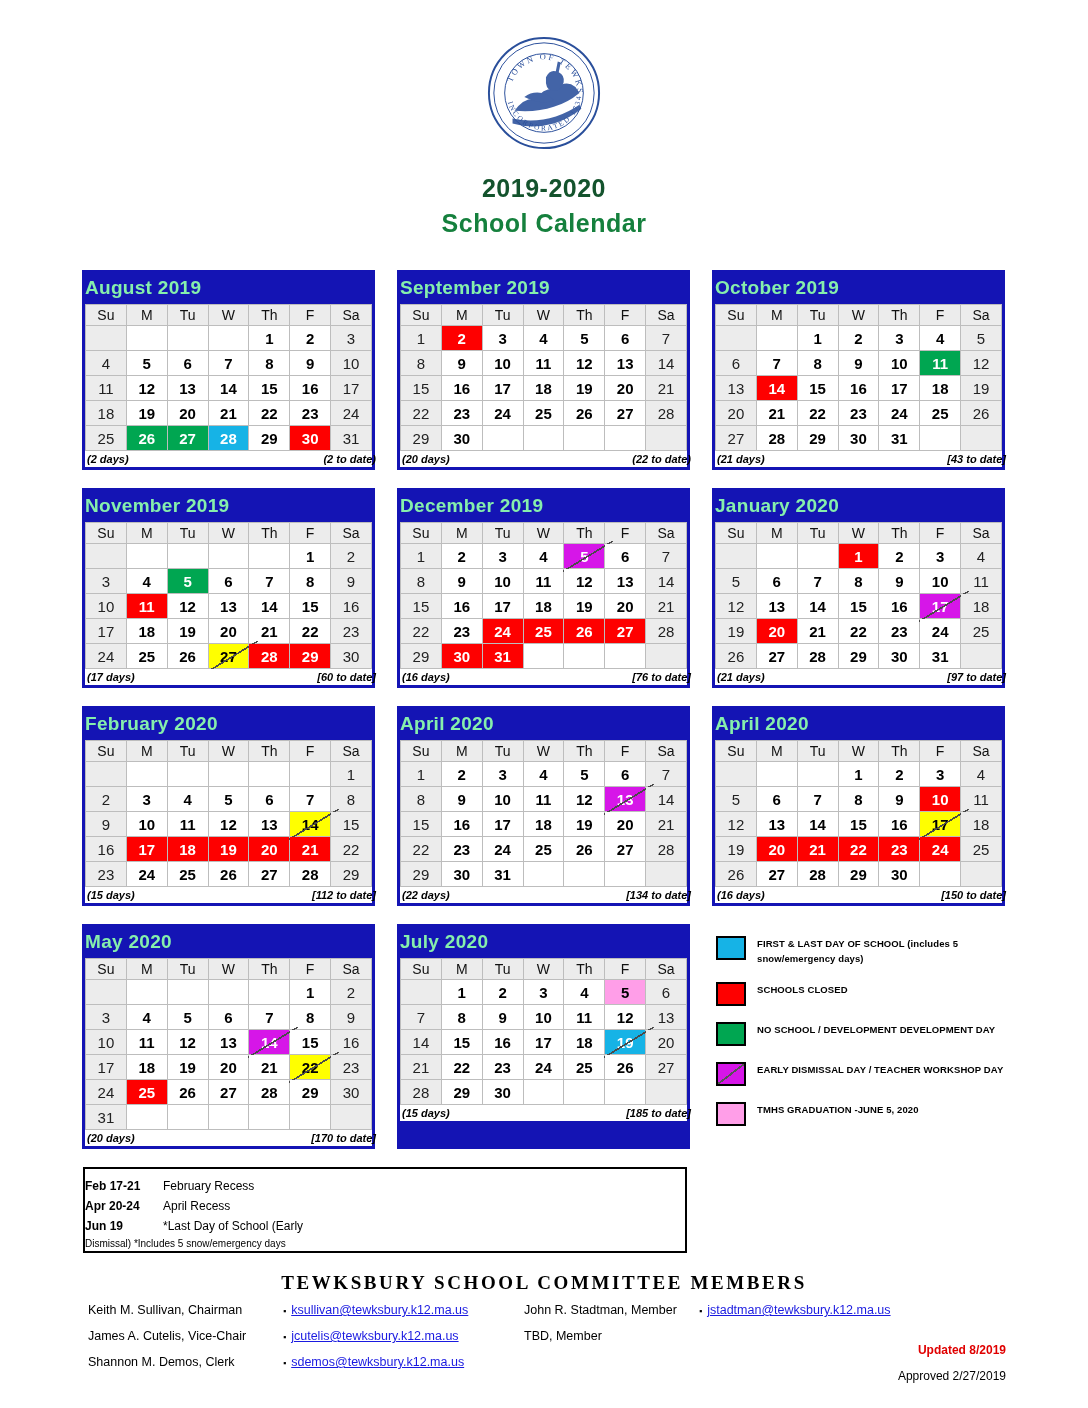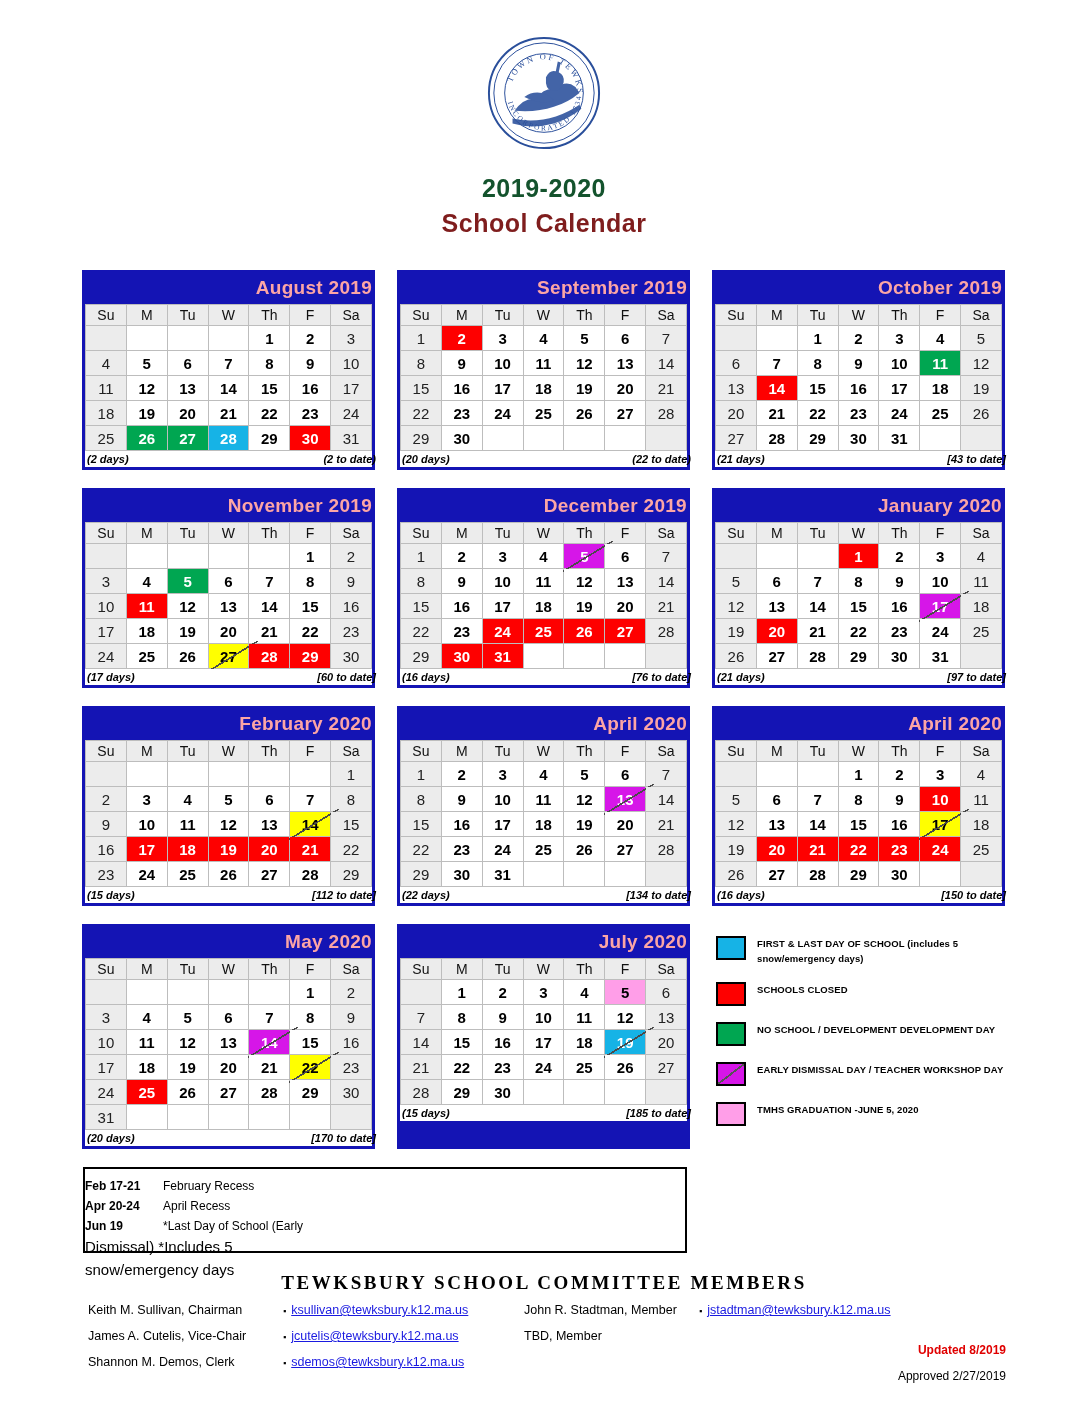--- a/index.html
+++ b/index.html
@@ -14,39 +14,39 @@
   }
 
   
   .header { text-align:center; padding-top:34px; }
   .seal { width:118px; height:118px; margin:0 auto; display:block; }
   .title1 {
     color:#14532d; font-size:25px; font-weight:bold;
     margin-top:22px; letter-spacing:0.5px;
   }
   .title2 {
-    color:#7f1d1d; font-size:25px; font-weight:bold;
+    color:#15803d; font-size:25px; font-weight:bold;
     margin-top:6px; letter-spacing:0.5px;
   }
 
   
   .grid {
     position:absolute; left:82px; top:270px;
     width:925px;
   }
   .month-row { display:flex; gap:22px; margin-bottom:18px; }
   .month {
     width:293px;
     border:3px solid #1414b4;
     background:#1414b4;
     position:relative;
   }
   .month-title {
-    background:#1414b4; color:#fca5a5;
-    text-align:right; font-weight:bold; font-size:19px;
+    background:#1414b4; color:#86efac;
+    text-align:left; font-weight:bold; font-size:19px;
     padding:4px 0 5px;
     letter-spacing:0.3px;
   }
   table.cal { border-collapse:collapse; width:100%; background:#fff; table-layout:fixed; }
   table.cal th {
     background:#ececec; color:#111;
     font-size:14px; font-weight:normal;
     height:21px; border:1px solid #bdbdbd;
     font-family:"Liberation Sans", sans-serif;
   }
@@ -119,21 +119,21 @@
     border:2px solid #000; background:#fff;
     display:flex; padding:8px 0 0 0;
   }
   .notes-col { display:flex; flex-direction:column; }
   .notes-col.left { width:348px; padding-left:14px; }
   .notes-col.right { width:250px; }
   .note-line { display:flex; font-size:12px; line-height:1.65; }
   .note-date { font-weight:bold; }
   .note-desc { font-weight:normal; }
   .nl-d1 { width:112px; } .nl-d2 { width:78px; }
-  .note-sub { font-size:15px; line-height:1.5; padding-left:0px; }
+  .note-sub { font-size:10px; line-height:1.5; padding-left:0px; }
 
   
   .committee {
     position:absolute; left:0; top:1272px; width:1088px;
   }
   .comm-title {
     text-align:center; font-family:"Liberation Serif", serif;
     font-weight:bold; font-size:19px; letter-spacing:2.6px;
   }
   .comm-grid { position:relative; margin-top:9px; height:80px; }

